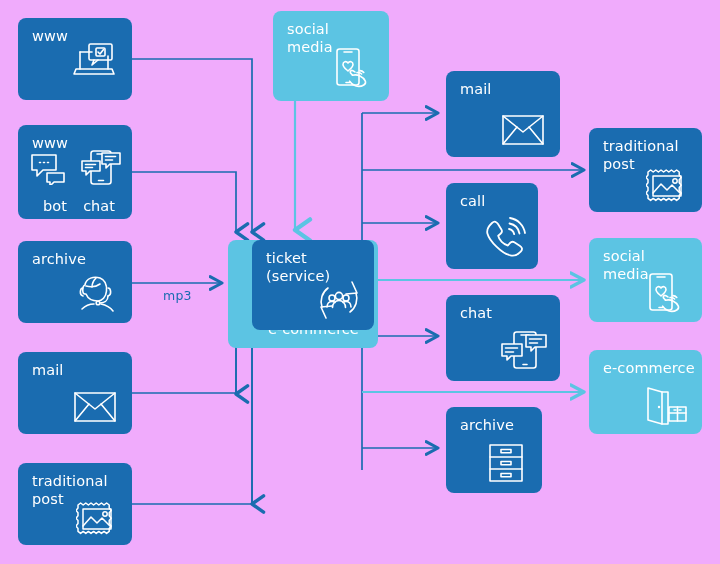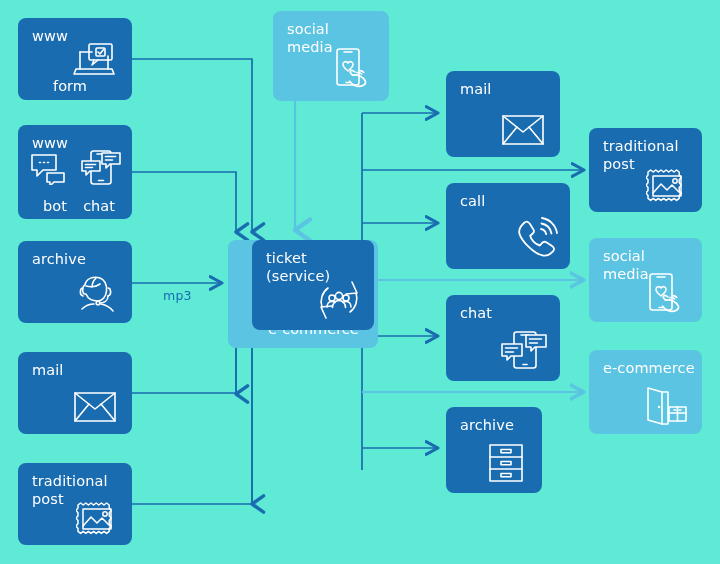--- a/index.html
+++ b/index.html
@@ -4,21 +4,21 @@
 <style>
   html,body{margin:0;padding:0;background:#4d6974;}
   body{
     font-family:"DejaVu Sans", sans-serif;
     -webkit-font-smoothing:antialiased;
   }
   #canvas{
     position:relative;
     width:720px;
     height:564px;
-    background:#5eead4;
+    background:#f0abfc;
     overflow:hidden;
   }
   #edges{
     position:absolute;
     left:0; top:0;
     width:720px; height:564px;
     pointer-events:none;
   }
   .node{
     position:absolute;
@@ -133,21 +133,20 @@
       <svg width="44" height="38" viewBox="0 0 44 38" fill="none" stroke="#ffffff" stroke-width="1.6" stroke-linecap="round" stroke-linejoin="round">
         <path d="M8,10 L8,27 M36,14 L36,27"></path>
         <path d="M8,10 L20,10"></path>
         <path d="M4,27 L40,27 L42,32 L2,32 Z"></path>
         <rect x="17" y="2" width="23" height="16" rx="1.5"></rect>
         <path d="M22,18 L20,23 L26,18"></path>
         <rect x="24" y="6" width="9" height="8" rx="1"></rect>
         <path d="M26,10 L28,12 L31.5,7.5"></path>
       </svg>
     </div>
-    <div class="undercap" style="left:0; right:10px; bottom:6px;">form</div>
   </div>
 
   <div class="node dark" style="left:18px; top:125px; width:114px; height:94px;">
     <div class="label">www</div>
     <div class="icon" style="left:12px; right:auto; top:28px; bottom:auto;">
       <svg width="40" height="32" viewBox="0 0 40 32" fill="none" stroke="#ffffff" stroke-width="1.6" stroke-linecap="round" stroke-linejoin="round">
         <path d="M2,2 L26,2 L26,17 L13,17 L7,23 L7,17 L2,17 Z"></path>
         <path d="M9.5,9.5 h1 M13.5,9.5 h1 M17.5,9.5 h1"></path>
         <path d="M17,20 L34,20 L34,29 L24,29 L20,33 L20,29 L17,29 Z"></path>
       </svg>
@@ -253,21 +252,21 @@
     <div class="label">mail</div>
     <div class="icon" style="right:16px; bottom:12px;">
       <svg width="42" height="30" viewBox="0 0 42 30" fill="none" stroke="#ffffff" stroke-width="1.6" stroke-linecap="round" stroke-linejoin="round">
         <rect x="1" y="1" width="40" height="28"></rect>
         <path d="M1,1 L21,17 L41,1"></path>
         <path d="M1,29 L15,12 M41,29 L27,12"></path>
       </svg>
     </div>
   </div>
 
-  <div class="node dark" style="left:446px; top:183px; width:124px; height:86px;">
+  <div class="node dark" style="left:446px; top:183px; width:92px; height:86px;">
     <div class="label">call</div>
     <div class="icon" style="right:12px; bottom:6px;">
       <svg width="46" height="46" viewBox="0 0 46 46" fill="none" stroke="#ffffff" stroke-width="1.8" stroke-linecap="round" stroke-linejoin="round">
         <path d="M12,6 c2.6,-2.4 4.6,-1.2 6,1 l3.4,5.4 c1.2,1.9 0.6,3.1 -0.9,4.4 l-2.3,2
                  c0.9,4.4 5.3,8.8 9.7,9.7 l2,-2.3 c1.3,-1.5 2.5,-2.1 4.4,-0.9 l5.4,3.4
                  c2.2,1.4 3.4,3.4 1,6 c-2.8,3 -6.4,4.6 -10.4,3.6 C22,36.6 9.4,24 7.4,16.4 C6.4,12.4 9,8.8 12,6 Z"></path>
         <path d="M29,12 c2.6,0.6 4.6,2.6 5.2,5.2"></path>
         <path d="M29.5,6.5 c5.2,1 9,4.8 10,10"></path>
         <path d="M30,1 c7.8,1.3 13.7,7.2 15,15"></path>
       </svg>

